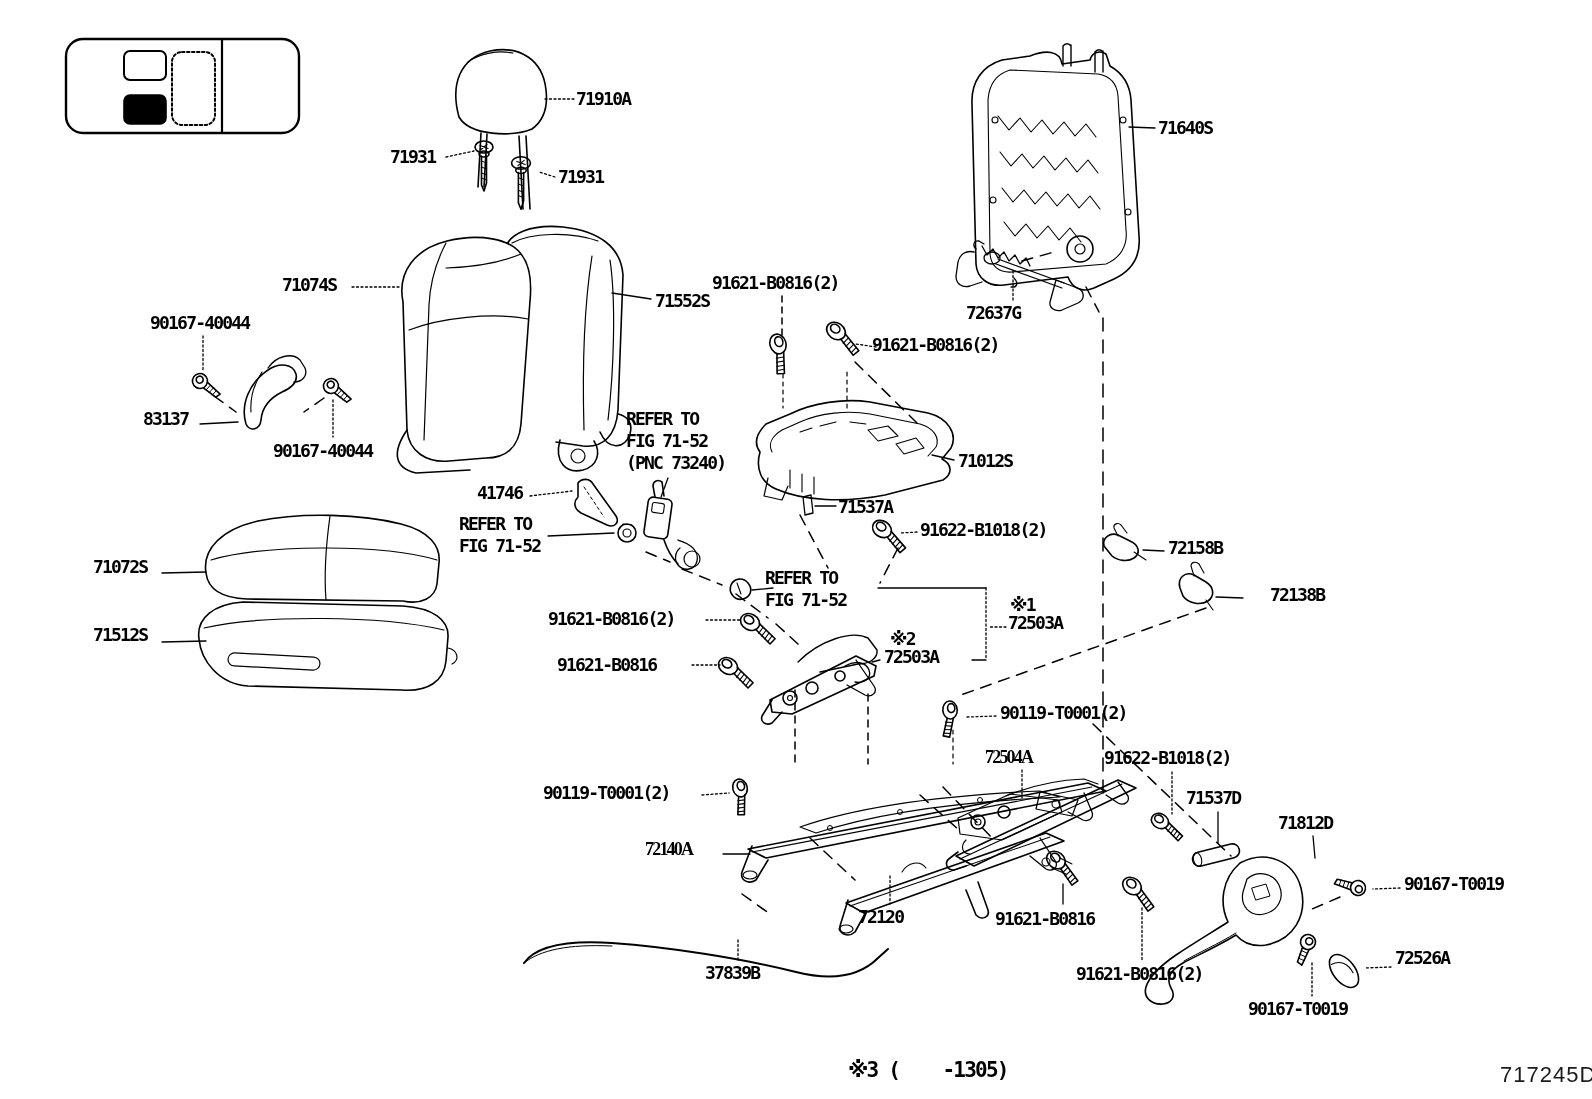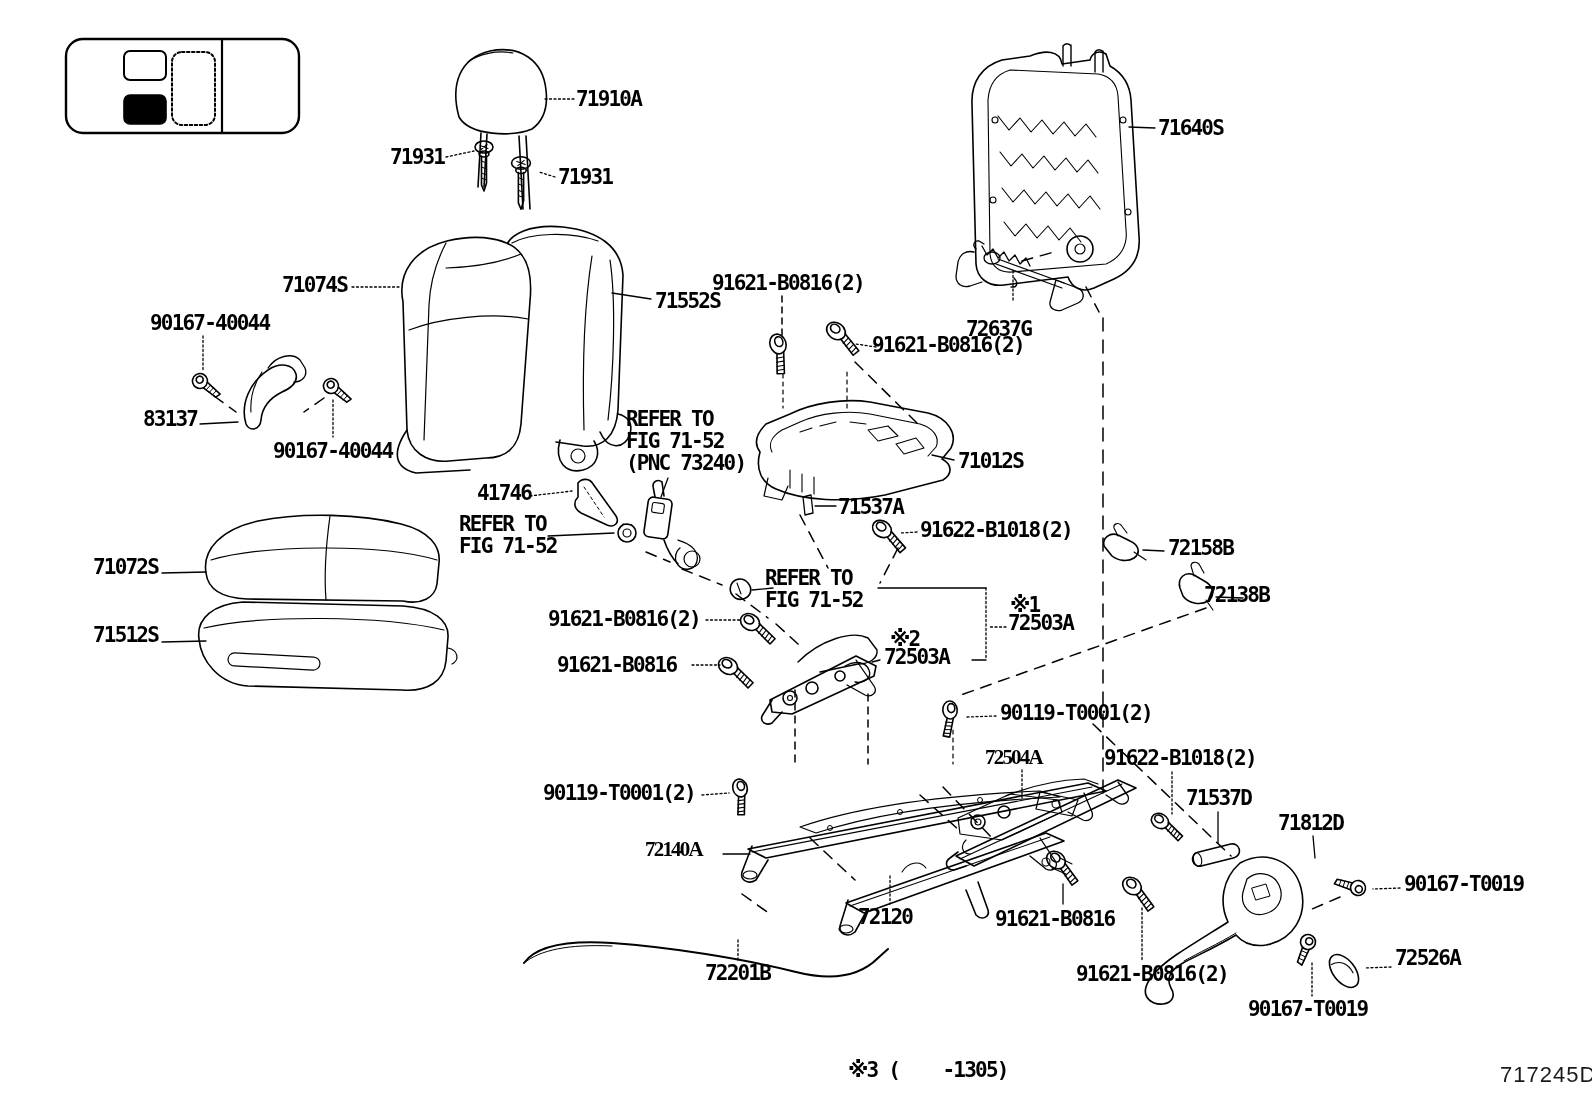--- a/index.html
+++ b/index.html
@@ -1,19 +1,19 @@
 <!DOCTYPE html>
 <html><head>
 <meta charset="utf-8">
 <style>
   html,body{margin:0;padding:0;background:#fff;}
   #stage{position:relative;width:1592px;height:1099px;background:#fff;overflow:hidden;
          font-family:"DejaVu Sans Mono","DejaVu Sans","Liberation Mono",monospace;}
   #art{position:absolute;left:0;top:0;}
-  .label{position:absolute;font-weight:bold;font-size:21px;letter-spacing:-1.8px;
+  .label{position:absolute;font-weight:bold;font-size:18px;letter-spacing:-1.8px;
          line-height:22px;color:#000;white-space:pre;
          font-family:"DejaVu Sans Mono","DejaVu Sans",monospace;}
   .legend{position:absolute;left:848px;top:1013px;font-weight:bold;font-size:21px;
           letter-spacing:-1.8px;line-height:23px;color:#000;white-space:pre;
           font-family:"DejaVu Sans Mono","DejaVu Sans",monospace;}
   .code{position:absolute;left:1500px;top:1062px;font-family:"Liberation Sans","DejaVu Sans",sans-serif;
         font-size:22px;color:#1a1a1a;letter-spacing:1px;}
   svg *{vector-effect:non-scaling-stroke;}
 </style>
 </head>
@@ -331,48 +331,48 @@
 <div id="labels-layer">
       <div class="label" style="left: 576px; top: 88px;">71910A</div>
       <div class="label" style="left: 390px; top: 146px;">71931</div>
       <div class="label" style="left: 558px; top: 166px;">71931</div>
       <div class="label" style="left: 1158px; top: 117px;">71640S</div>
       <div class="label" style="left: 282px; top: 274px;">71074S</div>
       <div class="label" style="left: 655px; top: 290px;">71552S</div>
       <div class="label" style="left: 150px; top: 312px;">90167-40044</div>
       <div class="label" style="left: 712px; top: 272px;">91621-B0816(2)</div>
       <div class="label" style="left: 872px; top: 334px;">91621-B0816(2)</div>
-      <div class="label" style="left: 966px; top: 302px; margin-top: 16px;">72637G</div>
+      <div class="label" style="left: 966px; top: 302px;">72637G</div>
       <div class="label" style="left: 143px; top: 408px;">83137</div>
       <div class="label" style="left: 273px; top: 440px;">90167-40044</div>
       <div class="label" style="left: 958px; top: 450px;">71012S</div>
       <div class="label" style="left: 838px; top: 496px;">71537A</div>
       <div class="label" style="left: 477px; top: 482px;">41746</div>
       <div class="label" style="left: 920px; top: 519px;">91622-B1018(2)</div>
       <div class="label" style="left: 1168px; top: 537px;">72158B</div>
       <div class="label" style="left: 93px; top: 556px;">71072S</div>
-      <div class="label" style="left: 1204px; top: 584px; text-align: center;">72138B</div>
+      <div class="label" style="left: 1270px; top: 584px; text-align: center;">72138B</div>
       <div class="label" style="left: 1010px; top: 594px;">※1</div>
       <div class="label" style="left: 1008px; top: 612px;">72503A</div>
       <div class="label" style="left: 93px; top: 624px;">71512S</div>
       <div class="label" style="left: 548px; top: 608px;">91621-B0816(2)</div>
       <div class="label" style="left: 890px; top: 628px;">※2</div>
       <div class="label" style="left: 884px; top: 646px;">72503A</div>
       <div class="label" style="left: 557px; top: 654px;">91621-B0816</div>
       <div class="label" style="left: 1000px; top: 702px;">90119-T0001(2)</div>
       <div class="label" style="left: 985px; top: 746px; font-family: Liberation Serif, serif;">72504A</div>
       <div class="label" style="left: 1104px; top: 747px;">91622-B1018(2)</div>
       <div class="label" style="left: 1186px; top: 787px;">71537D</div>
       <div class="label" style="left: 543px; top: 782px;">90119-T0001(2)</div>
       <div class="label" style="left: 1278px; top: 812px;">71812D</div>
       <div class="label" style="left: 645px; top: 838px; font-family: Liberation Serif, serif;">72140A</div>
       <div class="label" style="left: 1404px; top: 873px;">90167-T0019</div>
       <div class="label" style="left: 858px; top: 906px;">72120</div>
       <div class="label" style="left: 995px; top: 908px;">91621-B0816</div>
-      <div class="label" style="left: 705px; top: 962px;">72201B</div>
+      <div class="label" style="left: 705px; top: 962px;">37839B</div>
       <div class="label" style="left: 1076px; top: 963px;">91621-B0816(2)</div>
       <div class="label" style="left: 1395px; top: 947px;">72526A</div>
       <div class="label" style="left: 1248px; top: 998px;">90167-T0019</div>
       <div class="label" style="left: 626px; top: 408px;">REFER TO
 FIG 71-52
 (PNC 73240)</div>
       <div class="label" style="left: 459px; top: 513px;">REFER TO
 FIG 71-52</div>
       <div class="label" style="left: 765px; top: 567px;">REFER TO
 FIG 71-52</div>

